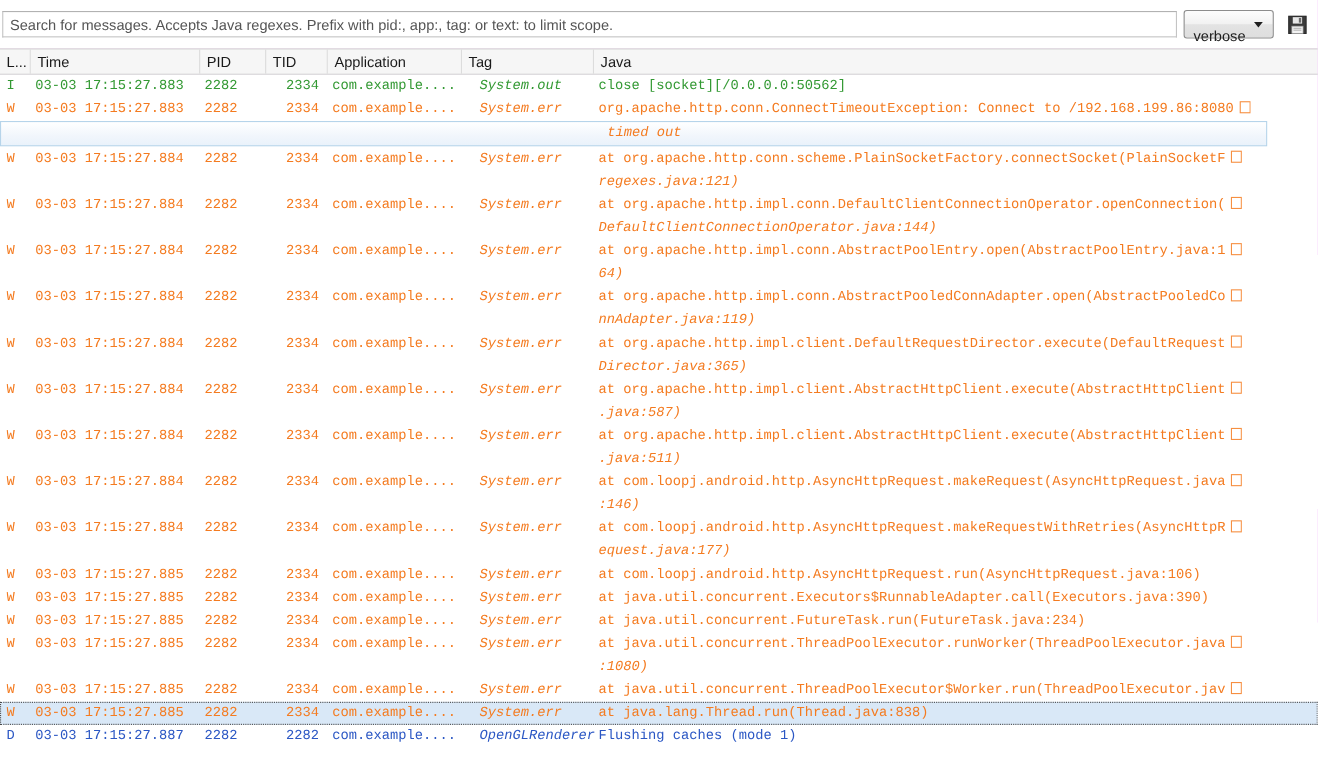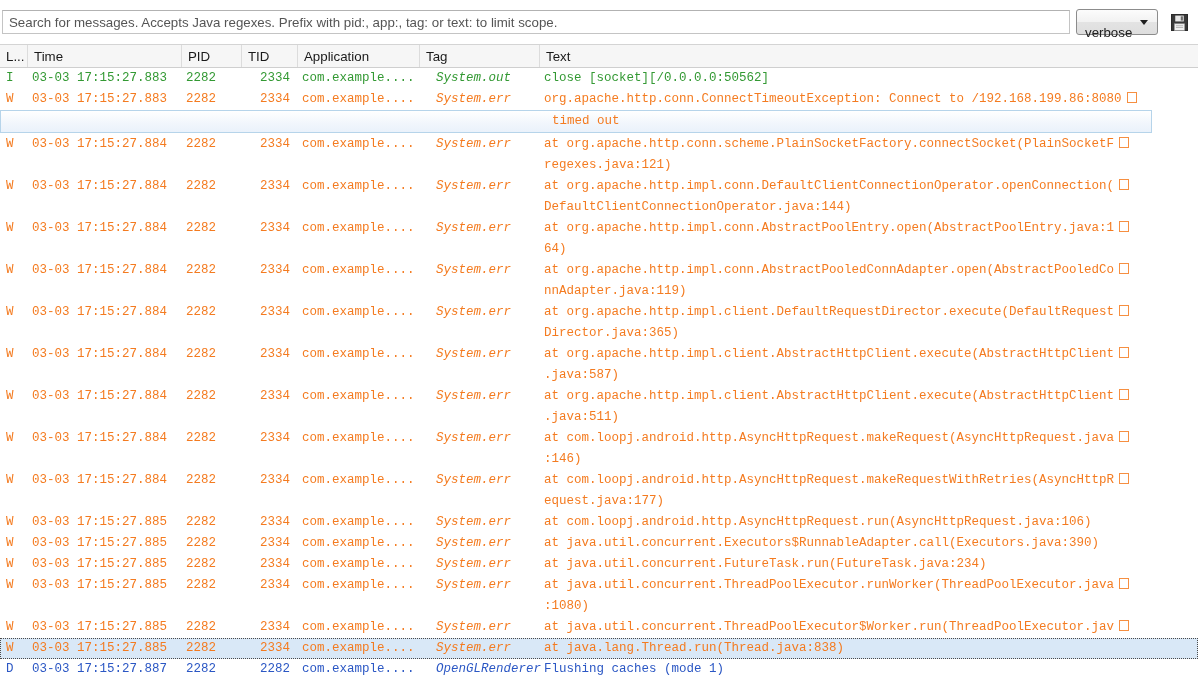--- a/index.html
+++ b/index.html
@@ -136,20 +136,21 @@
   .f-app   { left: 302px; }
   .f-tag   { left: 436px; font-style: italic; }
   .f-text  { left: 544px; }
 
   
   .cont-row {
     position: relative;
     height: 21px;
     line-height: 21px;
     white-space: nowrap;
+    font-style: italic;
   }
   .cont-row .f-text { position: absolute; top: 0; left: 544px; }
 
   
   .cont-row.band {
     height: 24px;
     line-height: 24px;
   }
   .cont-row.band .band-box {
     position: absolute;
@@ -215,21 +216,21 @@
     </div>
   </div>
 
   <div class="col-header">
       <div class="cell" style="width: 28px;">L...</div>
       <div class="cell" style="width: 154px;">Time</div>
       <div class="cell" style="width: 60px;">PID</div>
       <div class="cell" style="width: 56px;">TID</div>
       <div class="cell" style="width: 122px;">Application</div>
       <div class="cell" style="width: 120px; text-align: center;">Tag</div>
-      <div class="cell" style="width: 658px;">Text</div>
+      <div class="cell" style="width: 658px;">Java</div>
     </div>
 
   <div class="log-area">
       <div class="log-row lv-I">
         <span class="f f-level">I</span>
         <span class="f f-time">03-03 17:15:27.883</span>
         <span class="f f-pid">2282</span>
         <span class="f f-tid">2334</span>
         <span class="f f-app">com.example....</span>
         <span class="f f-tag">System.out</span>

